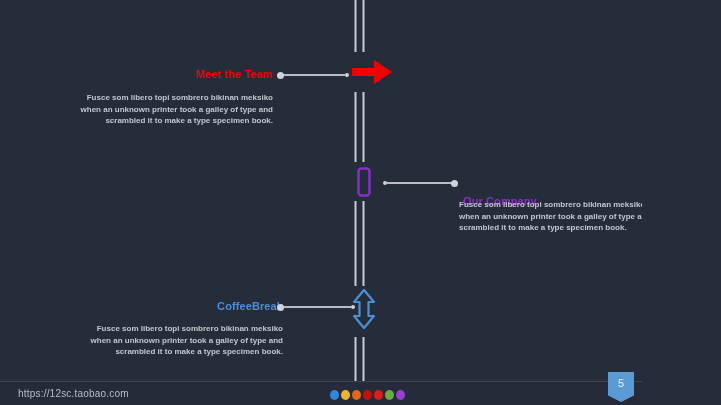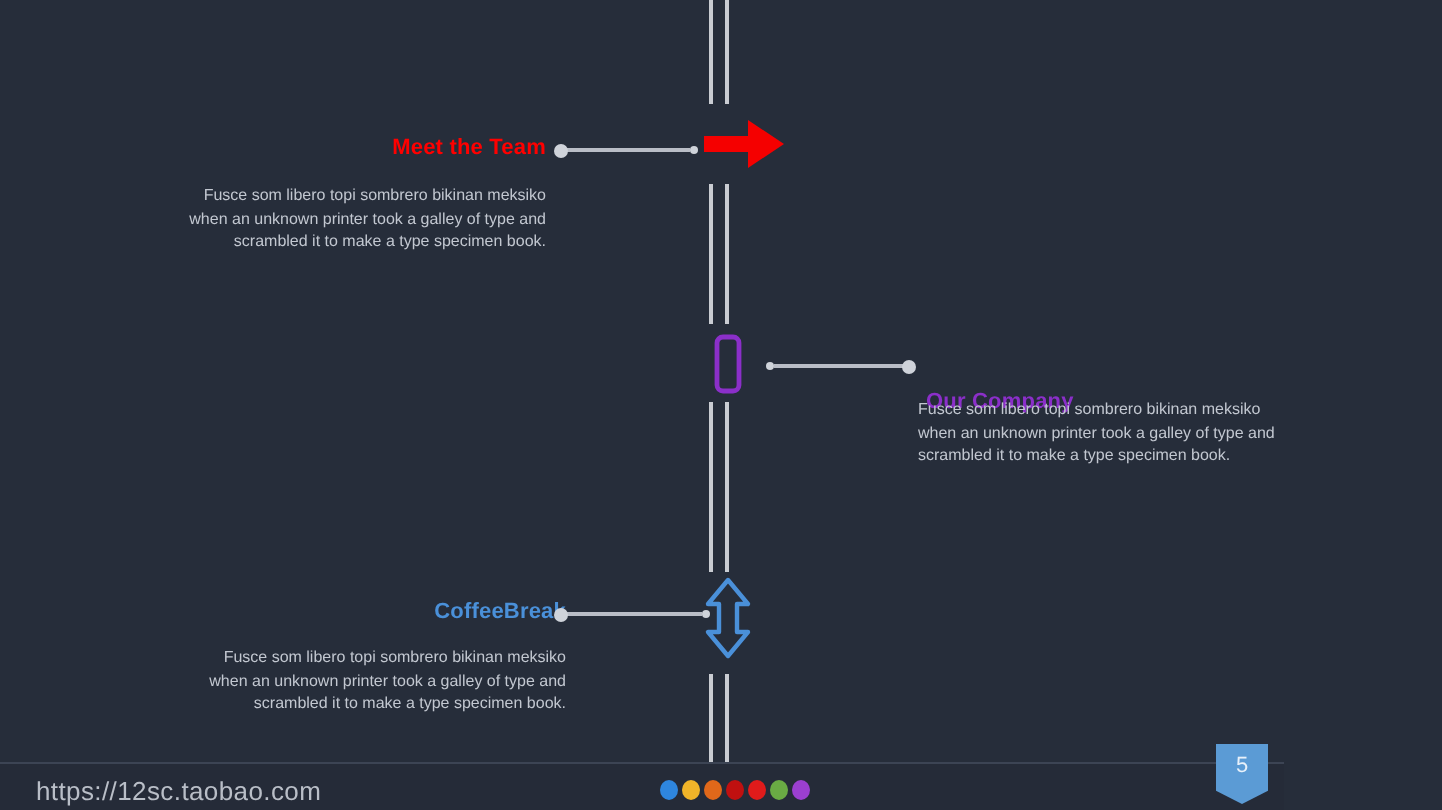--- a/index.html
+++ b/index.html
@@ -41,20 +41,21 @@
     white-space:nowrap;
     line-height:13px;
   }
   .body{
     position:absolute;
     font-size:8px;
     line-height:11.5px;
     color:#c2c7d0;
     width:200px;
     white-space:pre-line;
+    font-weight:bold;
   }
   .body.right-al{text-align:right;}
   .body.left-al{text-align:left;}
 
   
   .conn{position:absolute;height:10px;}
   .conn .bar{
     position:absolute;top:4px;height:2px;background:#b9bdc6;left:4px;right:4px;
   }
   .conn .dotL,.conn .dotR{
@@ -82,21 +83,21 @@
 
   
   .footsep{
     position:absolute;left:0;top:381px;width:721px;height:1px;background:#3c4454;
   }
   .footer{
     position:absolute;left:0;top:382px;width:721px;height:23px;background:#252b38;
   }
   .url{
     position:absolute;left:18px;top:388px;
-    font-size:13px;color:#b9bec7;letter-spacing:.2px;
+    font-size:10px;color:#b9bec7;letter-spacing:.2px;
   }
   .dots{
     position:absolute;top:390px;left:330px;display:flex;gap:2px;
   }
   .dots span{width:9px;height:10px;border-radius:50%;display:block;}
 </style>
 </head>
 <body>
 
 <div id="slide" style="background: rgb(38, 45, 58);">

